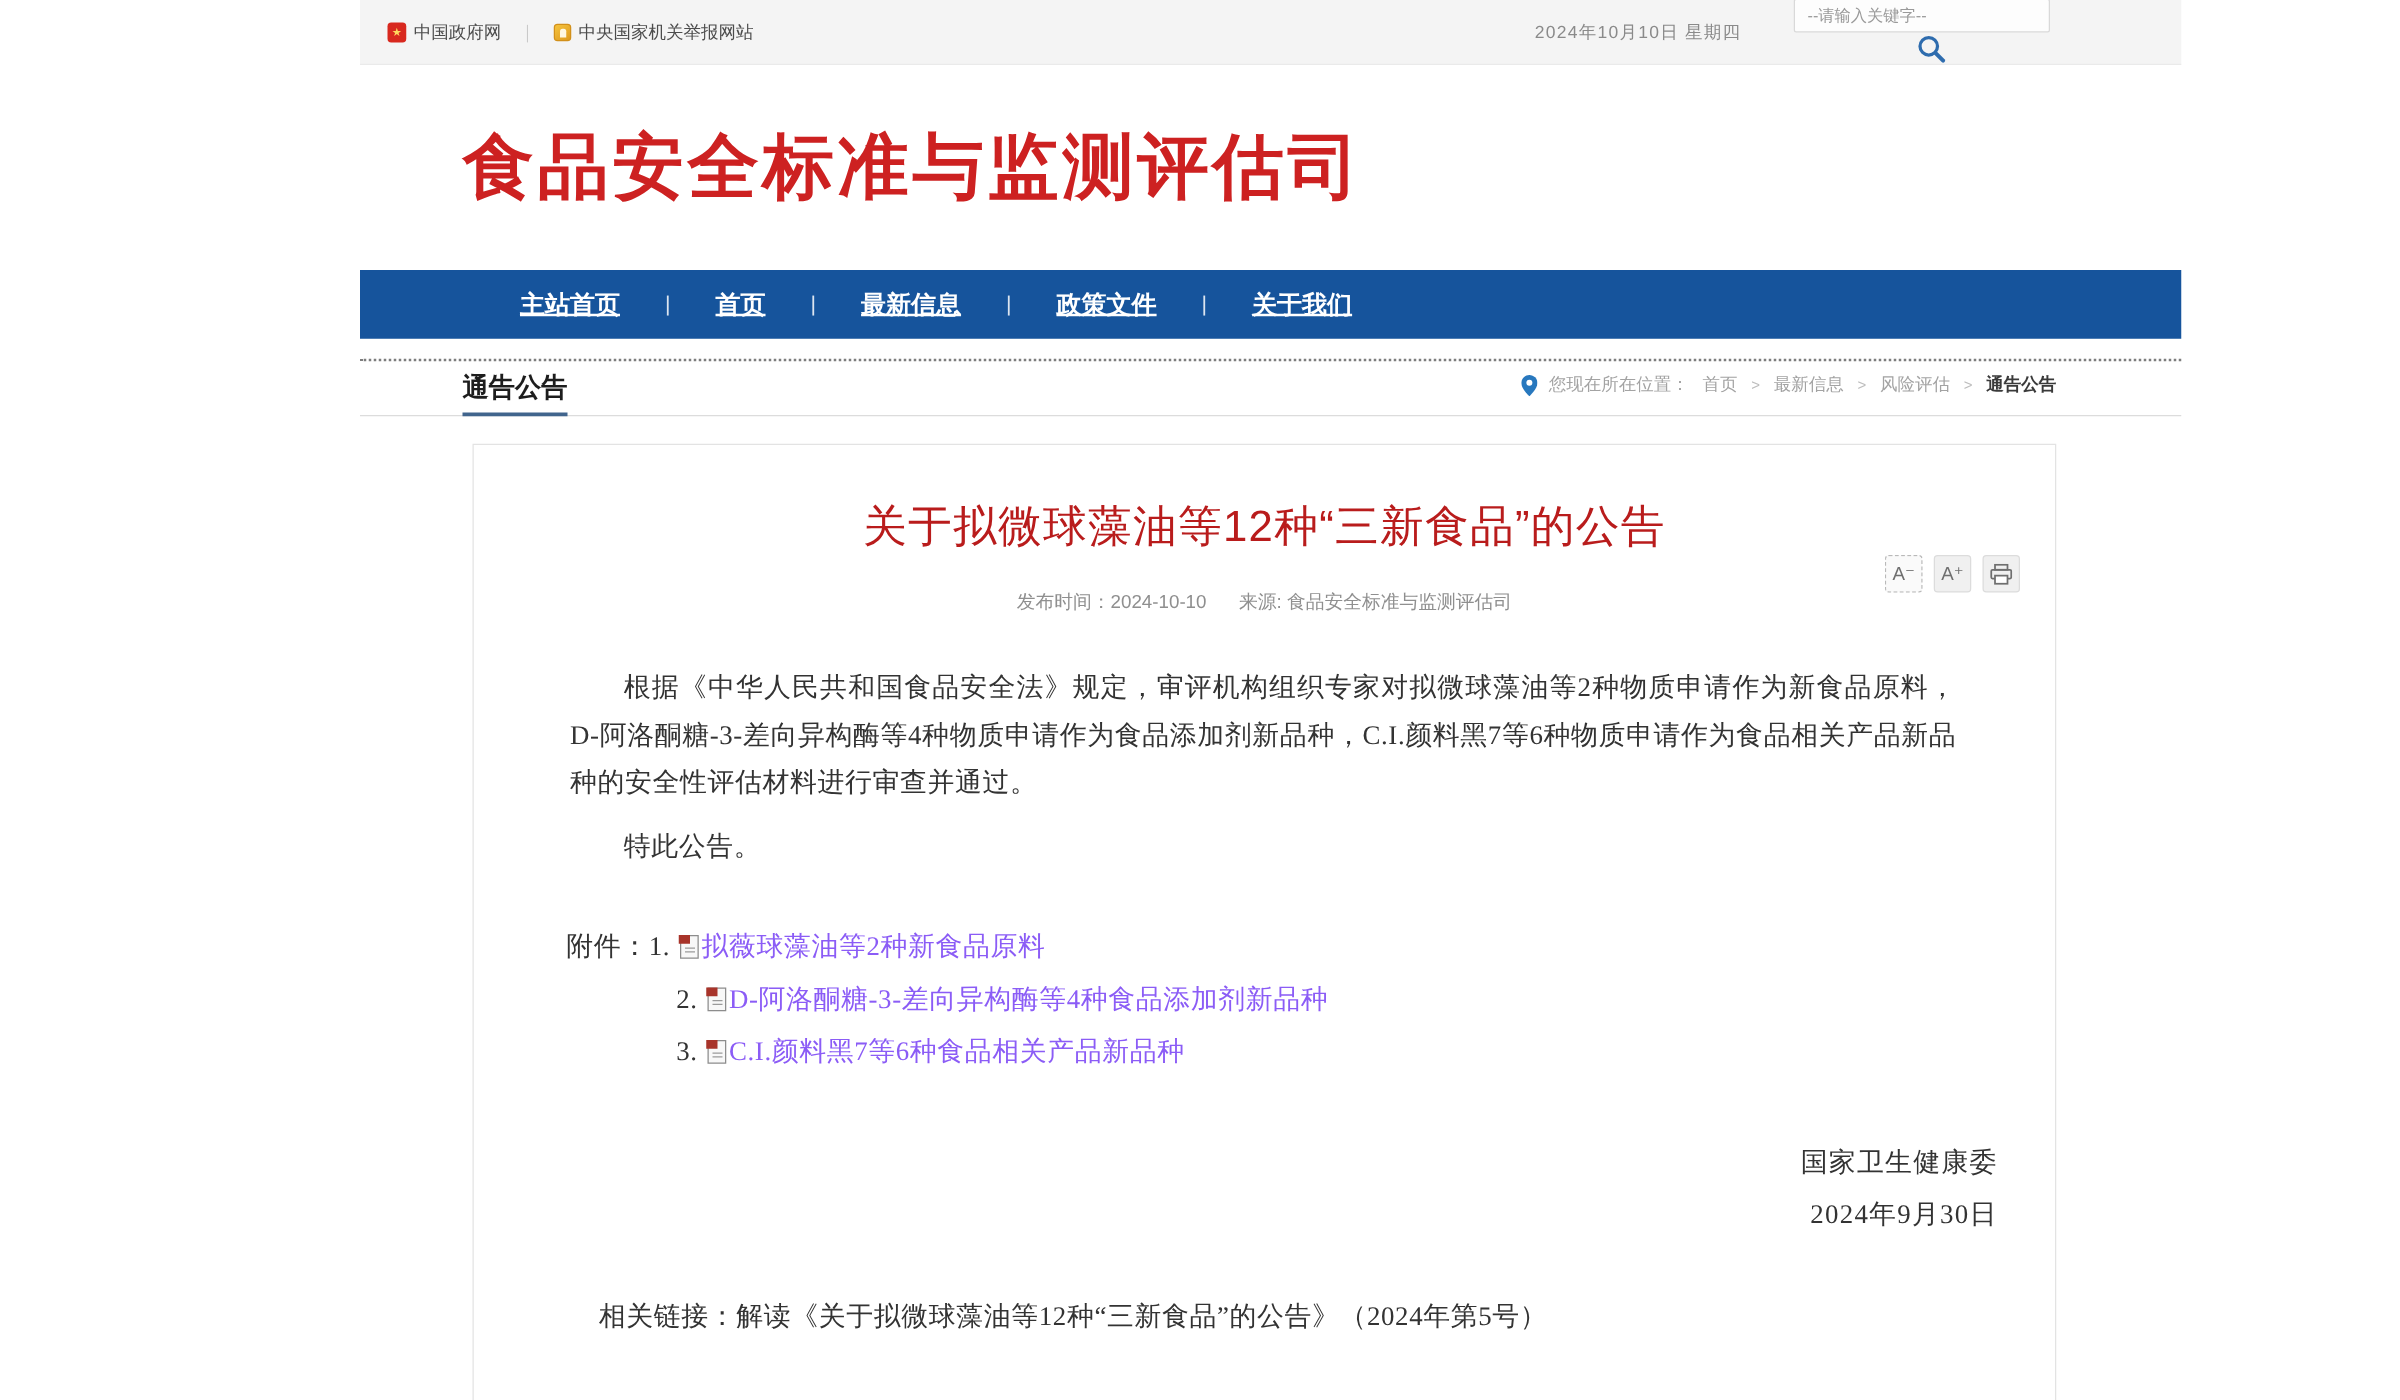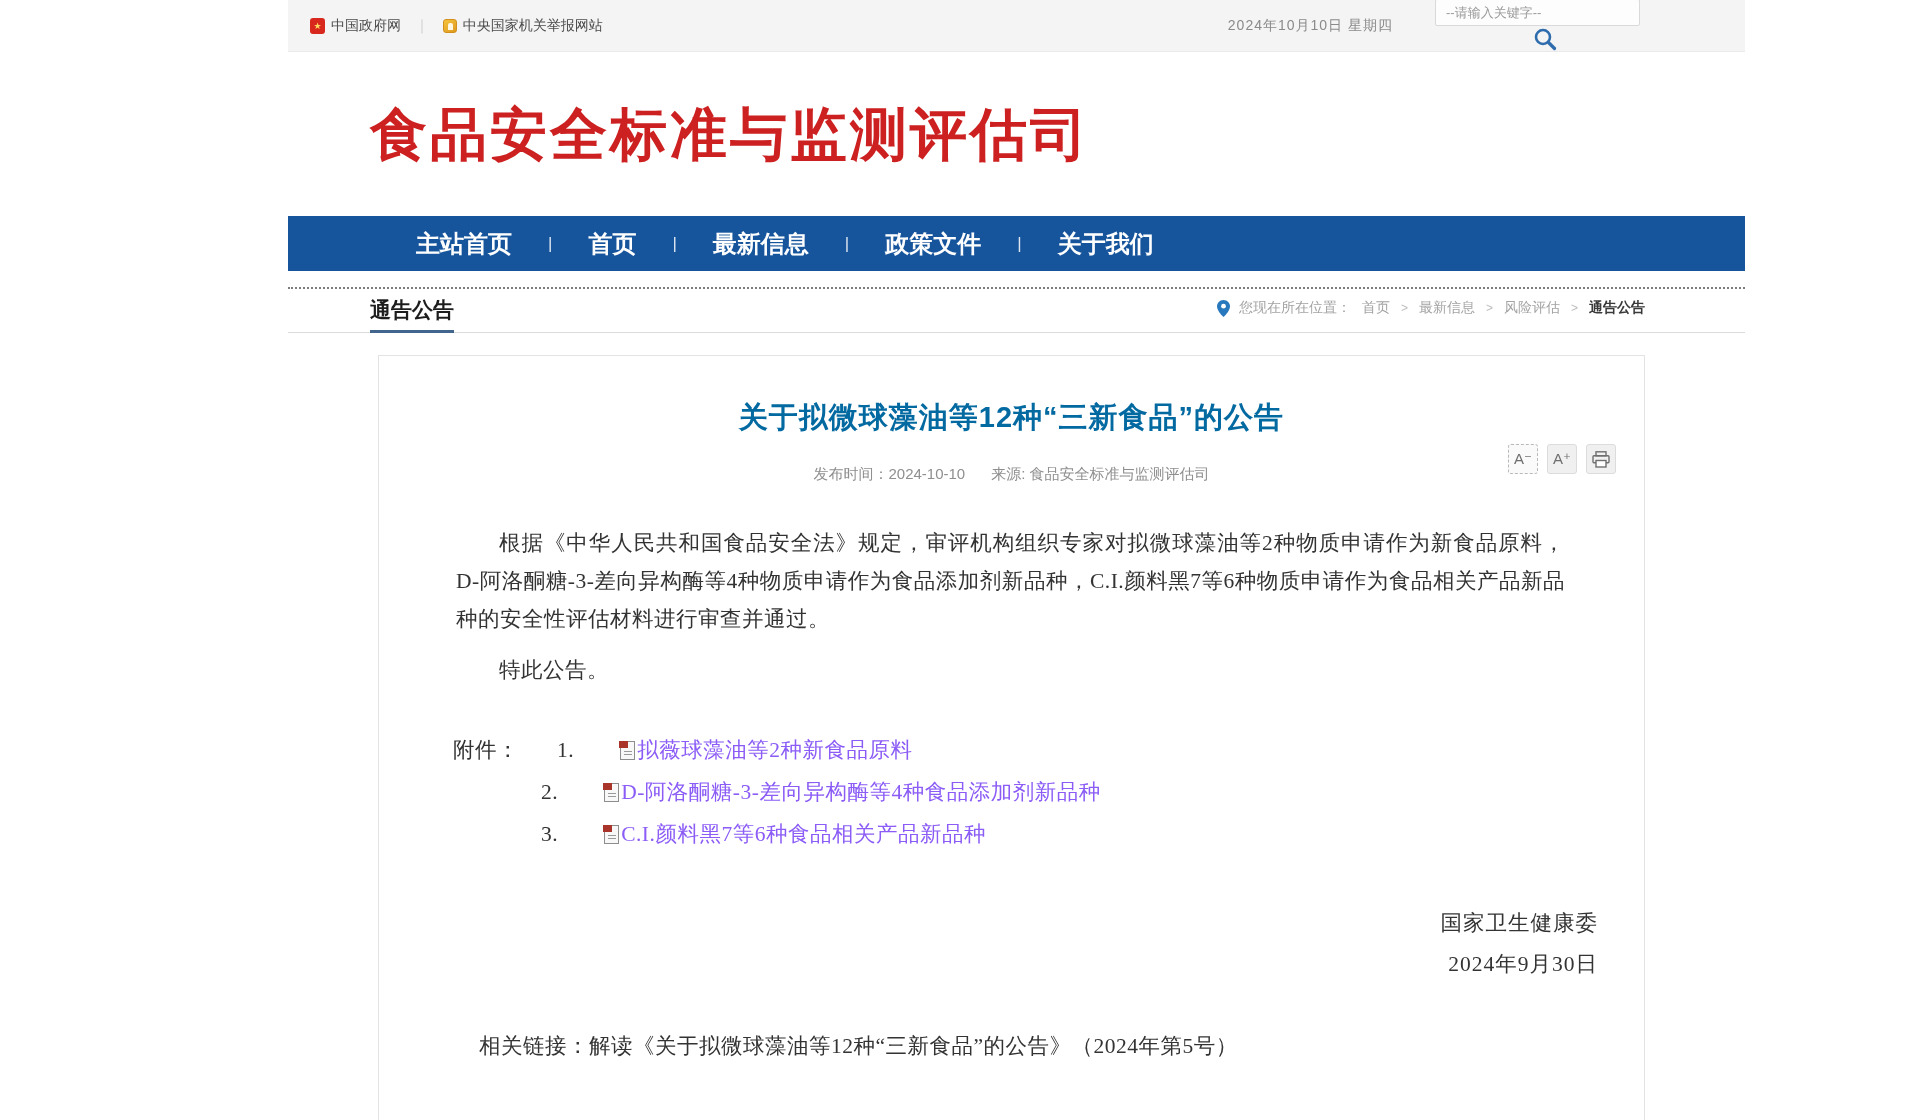--- a/index.html
+++ b/index.html
@@ -47,21 +47,21 @@
   .site-title {
     margin-left:82px; font-size:57px; font-weight:bold; color:#cd2121;
     letter-spacing:3px; line-height:1;
   }
 
   
   .nav {
     height:55px; background:#16549c; display:flex; align-items:center;
     padding-left:128px; color:#ffffff;
   }
-  .nav-item { font-size:24px; font-weight:bold; cursor:pointer; white-space:nowrap; }
+  .nav-item { font-size:20px; font-weight:bold; cursor:pointer; white-space:nowrap;text-decoration:underline; }
   .nav-sep { margin:0 36px; font-size:17px; font-weight:normal; color:rgba(255,255,255,.85); }
 
   
   .dotted-divider { border-top:2px dotted #7d7d7d; margin-top:16px; }
   .crumb-row {
     display:flex; align-items:center; justify-content:space-between;
     padding:7px 100px 0 82px; border-bottom:1px solid #dcdcdc;
   }
   .section-title {
     font-size:21px; font-weight:bold; color:#1d1d1d; padding-bottom:8px; position:relative;
@@ -74,21 +74,21 @@
   .crumb-sep { color:#bdbdbd; font-size:12px; }
   .crumb-current { color:#3a3a3a; font-weight:bold; }
   .pin-icon { line-height:0; margin-right:-2px; }
 
   
   .panel {
     margin:22px 100px 0 90px; border:1px solid #e3e3e3; background:#fff;
     padding:30px 0 80px; position:relative; height:940px;
   }
   .art-title {
-    text-align:center; font-size:29px; font-weight:bold; color:#0369a1;
+    text-align:center; font-size:35px; font-weight:normal; color:#b91c1c;
     margin:12px 40px 0; letter-spacing:1px;
   }
   .art-meta { text-align:center; font-size:15px; color:#8f8f8f; margin-top:27px; }
   .art-meta .gap { display:inline-block; width:26px; }
   .tools { position:absolute; top:88px; right:28px; display:flex; gap:9px; }
   .tool-btn {
     width:30px; height:30px; display:flex; align-items:center; justify-content:center;
     background:#f0f0f0; border:1px solid #dcdcdc; border-radius:3px;
     font-size:15px; color:#6f6f6f; cursor:pointer; padding:0;
     font-family:"Liberation Sans","DejaVu Sans",sans-serif;
@@ -102,21 +102,21 @@
   .art-body {
     font-family:"Liberation Serif","DejaVu Serif",serif; font-size:21.5px; color:#333;
     line-height:38px; margin:40px 66px 0 64px; text-align:justify; letter-spacing:.5px;
   }
   .art-body p { margin:13px; text-indent:2em; }
 
   .attach {
     font-family:"Liberation Serif","DejaVu Serif",serif; font-size:21.5px; color:#333;
     margin:40px 66px 0 74px; line-height:42px; letter-spacing:.5px;
   }
-  .attach-row { display:flex; align-items:flex-start;gap:38px; }
+  .attach-row { display:flex; align-items:flex-start; }
   .attach-row.cont { margin-left:88px; }
   .attach-num { margin-right:8px; }
   .attach-link { color:#8b5cf6; cursor:pointer; display:flex; align-items:center; }
   .doc-icon {
     width:15px; height:19px; background:#f8f8f8; border:1px solid #8d8d8d;
     display:inline-block; position:relative; margin-right:2px; flex:0 0 auto;
   }
   .doc-icon::before {
     content:""; position:absolute; left:-2px; top:-1px; width:9px; height:7px; background:#a8342a;
   }

